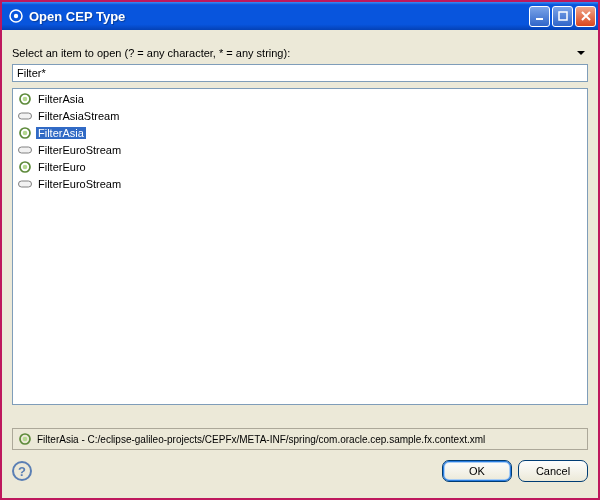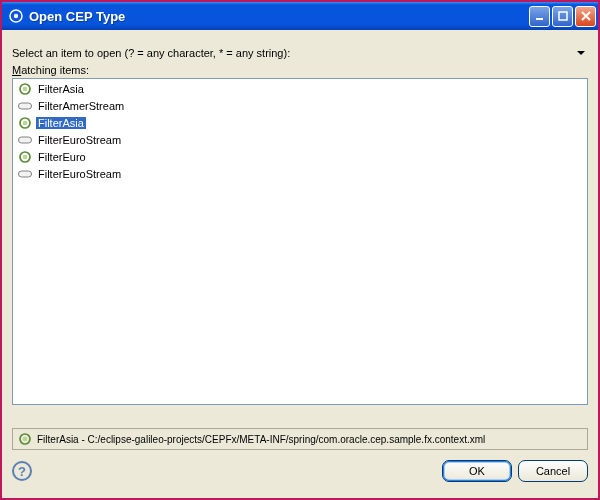--- a/index.html
+++ b/index.html
@@ -221,42 +221,40 @@
   <div class="content">
     <div class="prompt-row">
       <span class="prompt-label">Select an item to open (? = any character, * = any string):</span>
       <span class="dropdown-arrow">
         <svg viewBox="0 0 10 10" width="10" height="10">
             <path d="M1 3 L5 7 L9 3 Z" fill="#000"></path>
           </svg>
       </span>
     </div>
 
-
-    <div class="matching-label">
-      <span class="underline">M</span><span>atching items:</span>
-    </div>
+    <input class="search-input" type="text" value="Filter*" style="">
+
 
     <div class="list-box" id="list-box">
         <div class="list-item">
           <span class="item-icon">
             <svg class="gear-svg" viewBox="0 0 16 16">
               <circle class="outer" cx="8" cy="8" r="5"></circle>
               <circle class="inner" cx="8" cy="8" r="2.3"></circle>
             </svg>
           </span>
           <span class="item-label">FilterAsia</span>
         </div>
         <div class="list-item">
           <span class="item-icon">
             <svg class="stream-svg" viewBox="0 0 16 16">
               <rect x="1.5" y="5" width="13" height="6"></rect>
             </svg>
           </span>
-          <span class="item-label">FilterAmerStream</span>
+          <span class="item-label">FilterAsiaStream</span>
         </div>
         <div class="list-item selected">
           <span class="item-icon">
             <svg class="gear-svg" viewBox="0 0 16 16">
               <circle class="outer" cx="8" cy="8" r="5"></circle>
               <circle class="inner" cx="8" cy="8" r="2.3"></circle>
             </svg>
           </span>
           <span class="item-label">FilterAsia</span>
         </div>

